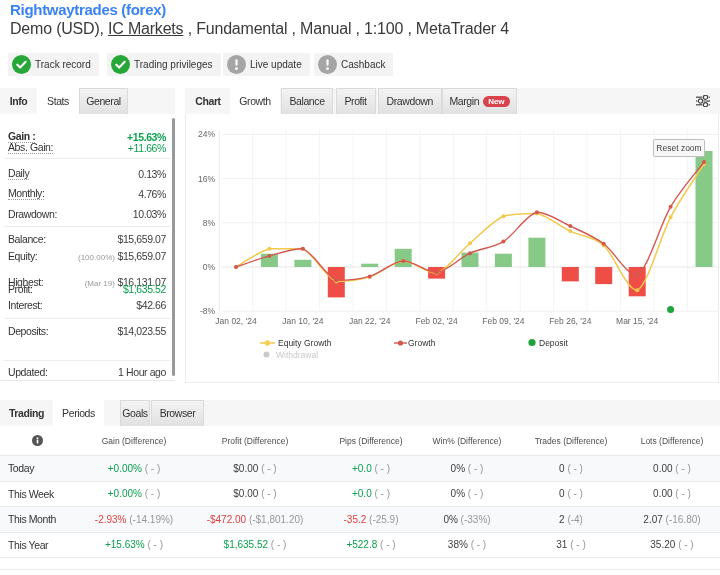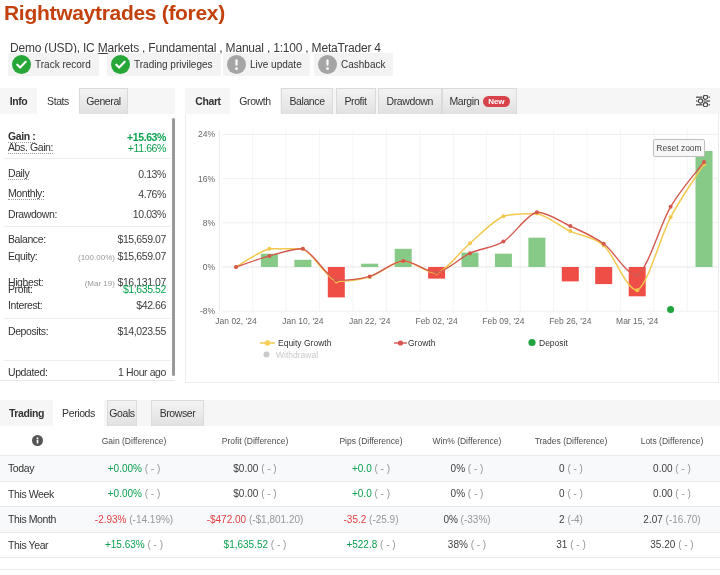--- a/index.html
+++ b/index.html
@@ -1,17 +1,17 @@
 <!DOCTYPE html>
 <html><head><meta charset="utf-8"><style>
 * {margin:0;padding:0;box-sizing:border-box}
 body {font-family:"Liberation Sans",sans-serif;background:#fff}
 .page {position:relative;width:720px;height:575px;background:#fff;overflow:hidden}
-.title {position:absolute;left:4px;top:1px;font-size:21px;font-weight:bold;color:#c2410c;letter-spacing:-0.3px}
-.sub {position:absolute;left:10px;top:41px;font-size:12px;color:#3a3a3a;letter-spacing:-0.2px}
+.title {position:absolute;left:10px;top:1px;font-size:15px;font-weight:bold;color:#3b82f6;letter-spacing:-0.3px}
+.sub {position:absolute;left:10px;top:20px;font-size:16px;color:#3a3a3a;letter-spacing:-0.2px}
 .sub u {text-decoration:underline}
 .chip {position:absolute;top:53px;height:23px;background:#f3f3f3;border-radius:2px;font-size:10px;color:#333;display:flex;align-items:center;padding-right:8px}
 .chip svg {margin-left:3.5px;flex:none;display:block}
 .chip span {margin-left:4.5px;white-space:nowrap}
 .strip {position:absolute;height:26px;background:#f6f6f6}
 .tab {position:absolute;height:26px;line-height:26px;text-align:center;font-size:10.5px;letter-spacing:-0.4px;color:#333;white-space:nowrap}
 .tabrow1 .tab {top:88px}
 .tabrow3 .tab {top:400px}
 .t-first {background:transparent;font-weight:bold}
 .t-on {background:#fff}
@@ -256,21 +256,21 @@
 <g fill="none" stroke="#444" stroke-width="1.2">
         <circle cx="9.5" cy="2.2" r="2.1"></circle>
         <circle cx="4.5" cy="6" r="2.1"></circle>
         <circle cx="9.5" cy="9.8" r="2.1"></circle>
       </g>
 </svg>
 
   <div class="tabrow3">
     <div class="tab t-first" style="left:0px;width:53px">Trading</div>
     <div class="tab t-on" style="left:53px;width:51px">Periods</div>
-    <div class="tab t-off" style="left:107px;width:30px">Goals</div>
+    <div class="tab t-off" style="left:120px;width:30px">Goals</div>
     <div class="tab t-off" style="left:151px;width:53px">Browser</div>
   </div>
 
   <div class="trow thead" style="top:434px;height:14px">
       <span class="ticon"><svg width="11" height="11" viewBox="0 0 12 12">
           <circle cx="6" cy="6" r="6" fill="#555"></circle>
           <rect x="5.1" y="5.1" width="1.8" height="4.1" fill="#fff"></rect>
           <rect x="5.1" y="2.7" width="1.8" height="1.8" fill="#fff"></rect>
         </svg></span>
       <span class="hc" style="left:64px">Gain (Difference)</span>
@@ -298,21 +298,21 @@
       <span class="tc" style="left:501px"><span class="d">0</span> <span class="dif">( - )</span></span>
       <span class="tc" style="left:602px"><span class="d">0.00</span> <span class="dif">( - )</span></span>
     </div>
     <div class="trow stripe" style="top:506px;height:25.5px">
       <span class="rlab">This Month</span>
       <span class="tc" style="left:64px"><span class="r">-2.93%</span> <span class="dif">(-14.19%)</span></span>
       <span class="tc" style="left:185px"><span class="r">-$472.00</span> <span class="dif">(-$1,801.20)</span></span>
       <span class="tc" style="left:301px"><span class="r">-35.2</span> <span class="dif">(-25.9)</span></span>
       <span class="tc" style="left:397px"><span class="d">0%</span> <span class="dif">(-33%)</span></span>
       <span class="tc" style="left:501px"><span class="d">2</span> <span class="dif">(-4)</span></span>
-      <span class="tc" style="left:602px"><span class="d">2.07</span> <span class="dif">(-16.70)</span></span>
+      <span class="tc" style="left:602px"><span class="d">2.07</span> <span class="dif">(-16.80)</span></span>
     </div>
     <div class="trow" style="top:531.5px;height:25.5px">
       <span class="rlab">This Year</span>
       <span class="tc" style="left:64px"><span class="g">+15.63%</span> <span class="dif">( - )</span></span>
       <span class="tc" style="left:185px"><span class="g">$1,635.52</span> <span class="dif">( - )</span></span>
       <span class="tc" style="left:301px"><span class="g">+522.8</span> <span class="dif">( - )</span></span>
       <span class="tc" style="left:397px"><span class="d">38%</span> <span class="dif">( - )</span></span>
       <span class="tc" style="left:501px"><span class="d">31</span> <span class="dif">( - )</span></span>
       <span class="tc" style="left:602px"><span class="d">35.20</span> <span class="dif">( - )</span></span>
     </div>

